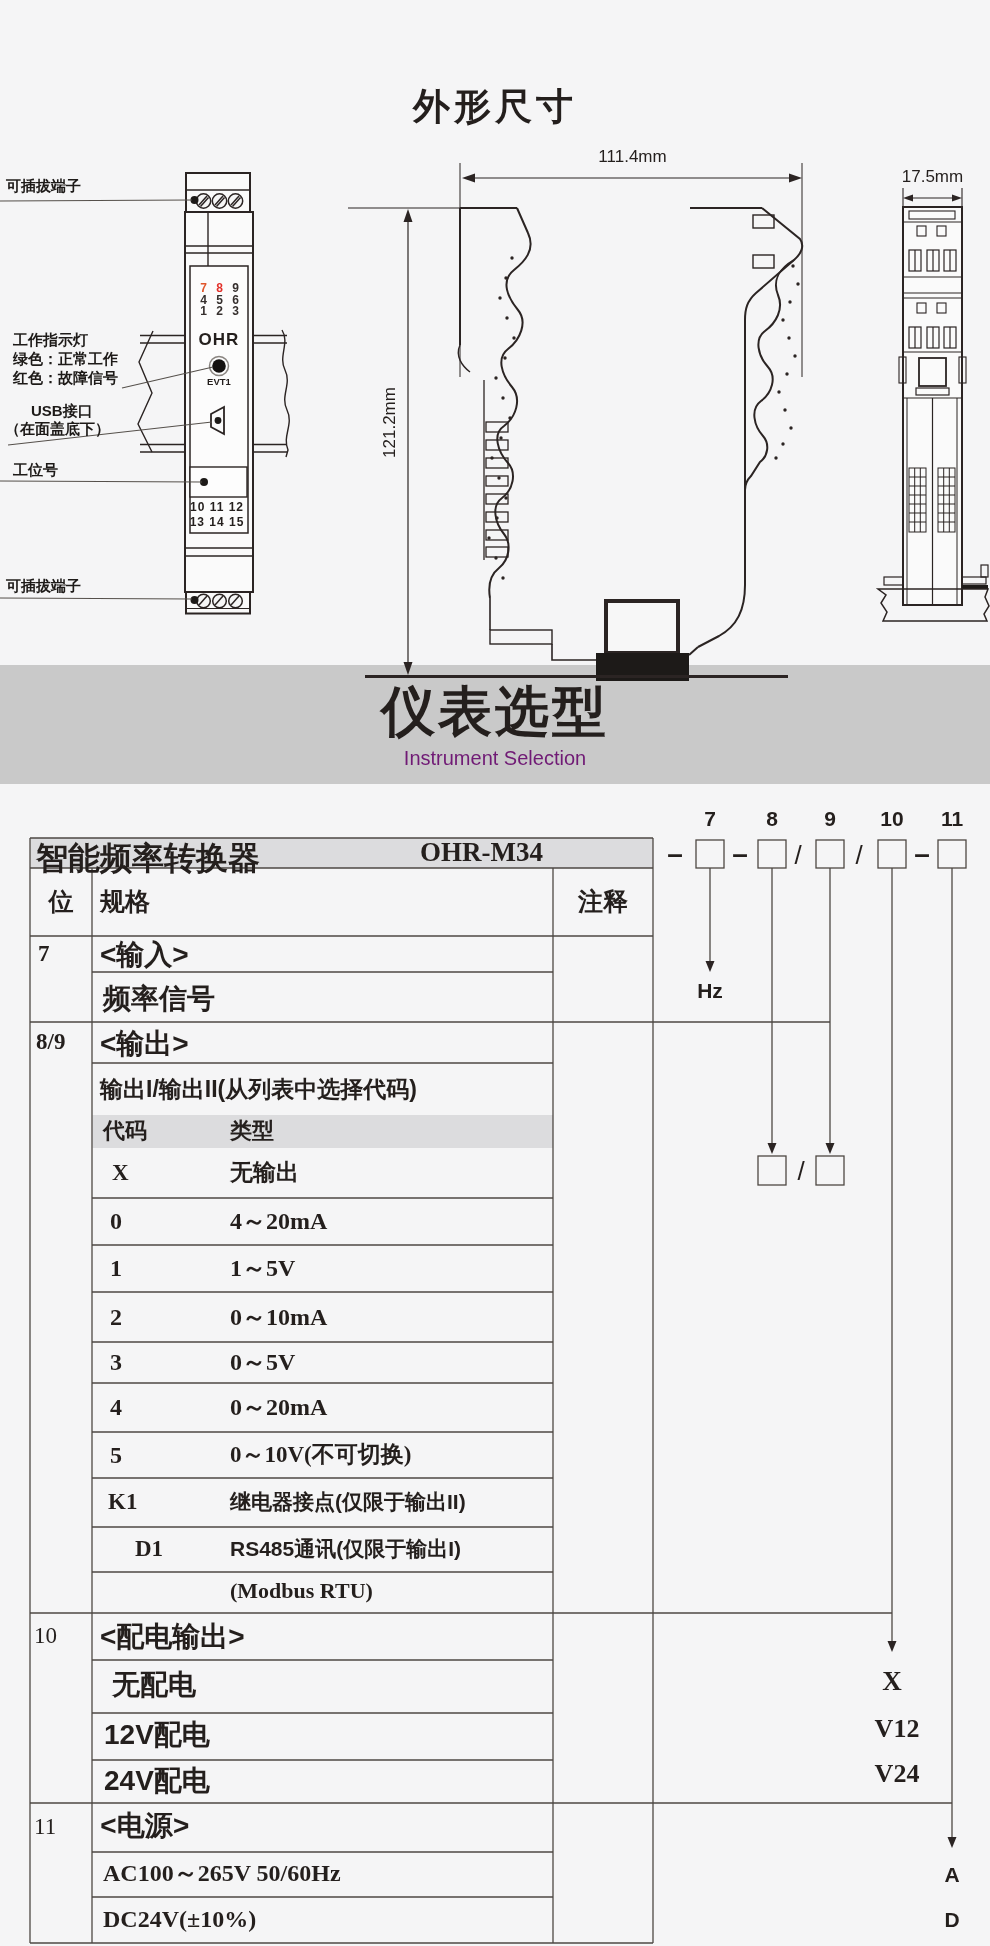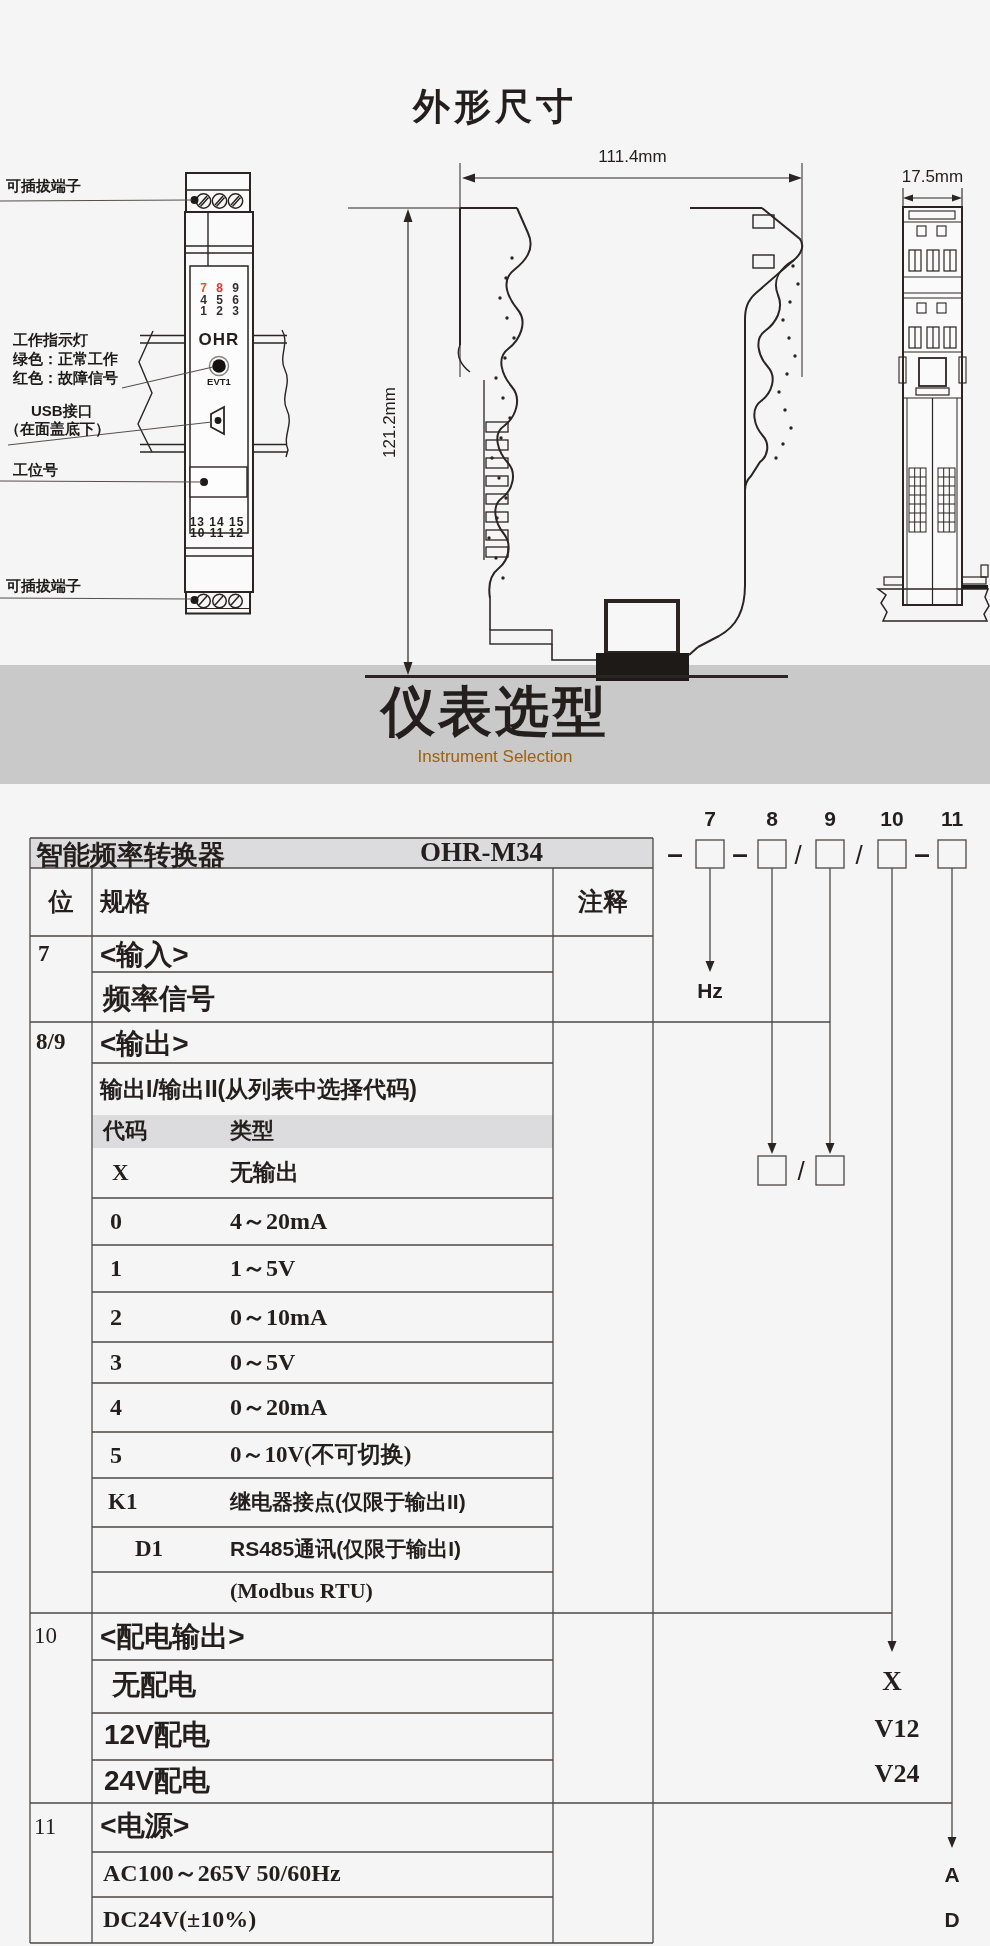--- a/index.html
+++ b/index.html
@@ -342,28 +342,28 @@
   <div class="t pin r" style="left:212.5px;top:282px;">8</div>
   <div class="t pin" style="left:228.5px;top:282px;">9</div>
   <div class="t pin" style="left:196.5px;top:293.5px;">4</div>
   <div class="t pin" style="left:212.5px;top:293.5px;">5</div>
   <div class="t pin" style="left:228.5px;top:293.5px;">6</div>
   <div class="t pin" style="left:196.5px;top:305px;">1</div>
   <div class="t pin" style="left:212.5px;top:305px;">2</div>
   <div class="t pin" style="left:228.5px;top:305px;">3</div>
   <div class="t sans ctr" style="left:196px;top:331px;width:46px;font-size:17px;font-weight:900;letter-spacing:1px;">OHR</div>
   <div class="t sans b ctr" style="left:199px;top:377px;width:40px;font-size:9.5px;">EVT1</div>
-  <div class="t sans ctr" style="left:186px;top:527px;width:62px;font-size:12px;font-weight:600;letter-spacing:1px;">10 11 12</div>
+  <div class="t sans ctr" style="left:186px;top:501px;width:62px;font-size:12px;font-weight:600;letter-spacing:1px;">10 11 12</div>
   <div class="t sans ctr" style="left:186px;top:516px;width:62px;font-size:12px;font-weight:600;letter-spacing:1px;">13 14 15</div>
 
   <div class="banner"></div>
   <div class="t sans b ctr" style="left:295px;top:684px;width:400px;font-size:54px;letter-spacing:3px;">仪表选型</div>
-  <div class="t sans ctr" style="left:345px;top:748px;width:300px;font-size:17px;color:#a16207;">Instrument Selection</div>
-
-  <div class="t sans" style="left:36px;top:842px;font-size:27px;font-weight:bold;text-align:center;">智能频率转换器</div>
+  <div class="t sans ctr" style="left:345px;top:748px;width:300px;font-size:20px;color:#701a75;">Instrument Selection</div>
+
+  <div class="t sans" style="left:36px;top:842px;font-size:32px;font-weight:bold;text-align:center;">智能频率转换器</div>
   <div class="t serif b rgt" style="left:420px;top:839px;width:228px;font-size:27px;">OHR-M34</div>
 
   <div class="t sans b ctr" style="left:695px;top:808px;width:30px;font-size:21px;">7</div>
   <div class="t sans b ctr" style="left:757px;top:808px;width:30px;font-size:21px;">8</div>
   <div class="t sans b ctr" style="left:815px;top:808px;width:30px;font-size:21px;">9</div>
   <div class="t sans b ctr" style="left:877px;top:808px;width:30px;font-size:21px;">10</div>
   <div class="t sans b ctr" style="left:937px;top:808px;width:30px;font-size:21px;">11</div>
   <div class="t sans ctr" style="left:660px;top:840px;width:30px;font-size:28px;font-weight:900;">–</div>
   <div class="t sans ctr" style="left:725px;top:840px;width:30px;font-size:28px;font-weight:900;">–</div>
   <div class="t sans ctr" style="left:786px;top:842px;width:24px;font-size:26px;">/</div>

